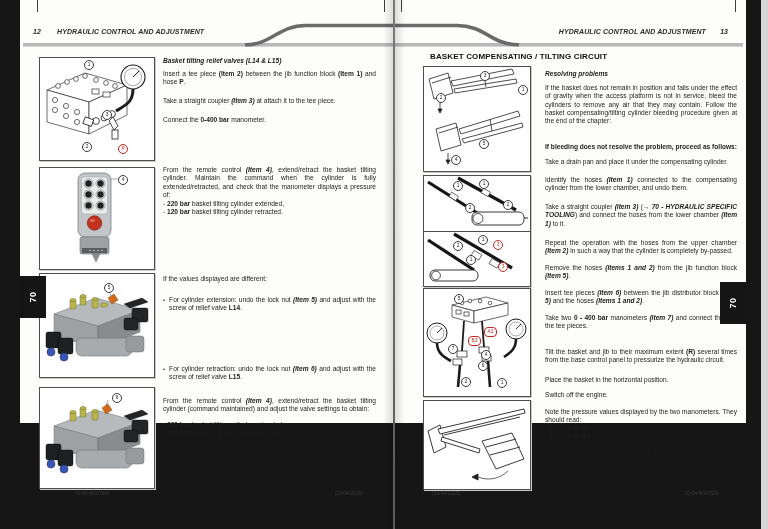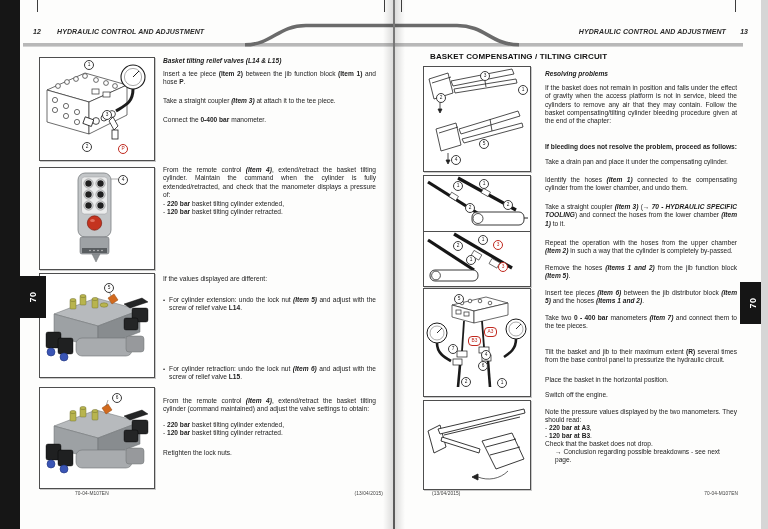--- a/index.html
+++ b/index.html
@@ -1,18 +1,18 @@
 <!DOCTYPE html>
 <html><head>
 <meta charset="utf-8">
 <style>
   html,body{margin:0;padding:0;background:#333;}
   #stage{position:relative;width:768px;height:529px;background:#161616;overflow:hidden;
          font-family:"Liberation Sans",sans-serif;}
-  .page{position:absolute;top:0;height:529px;background:#fdfdfc;padding-left:20px;}
+  .page{position:absolute;top:0;height:423px;background:#fdfdfc;}
   #page-left{left:20px;width:373px;}
   #page-right{left:395px;width:351px;}
   .gutter{position:absolute;top:0;left:393px;width:2px;height:529px;
           background:linear-gradient(180deg,#7a7a7a,#5a5a5a);}
   .shade-l{position:absolute;top:0;left:383px;width:10px;height:529px;
            background:linear-gradient(90deg,rgba(0,0,0,0),rgba(0,0,0,0.13));pointer-events:none;}
   .shade-r{position:absolute;top:0;left:395px;width:10px;height:529px;
            background:linear-gradient(270deg,rgba(0,0,0,0),rgba(0,0,0,0.13));pointer-events:none;}
   .edge-light{position:absolute;top:0;left:761px;width:7px;height:529px;background:#d6d6d6;}
   .crop{position:absolute;top:0;width:1px;height:12px;background:#3d3d3d;}

